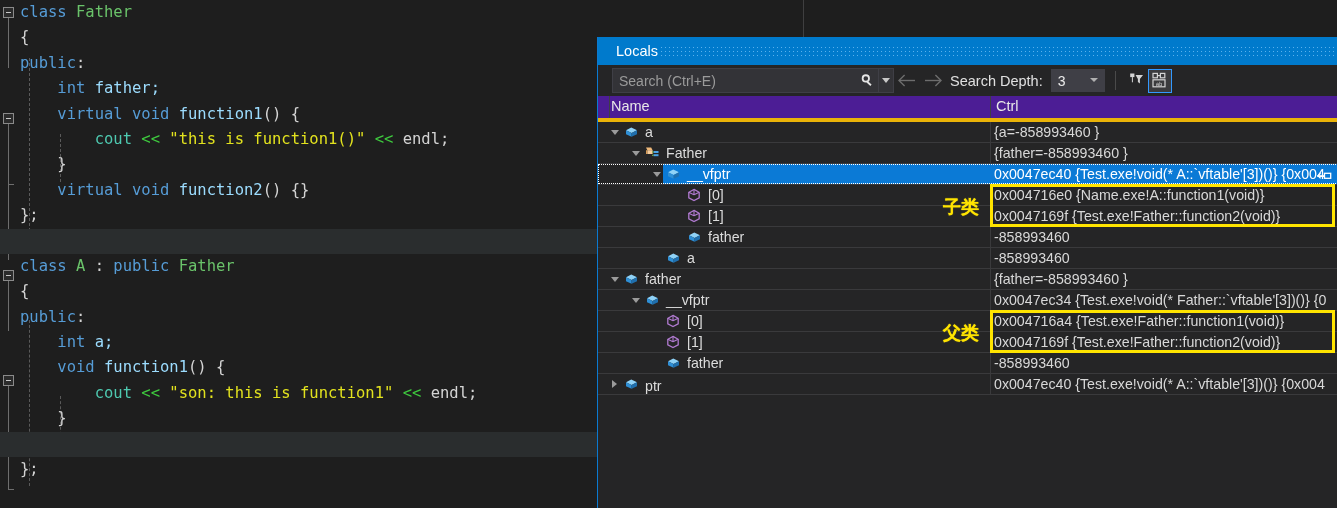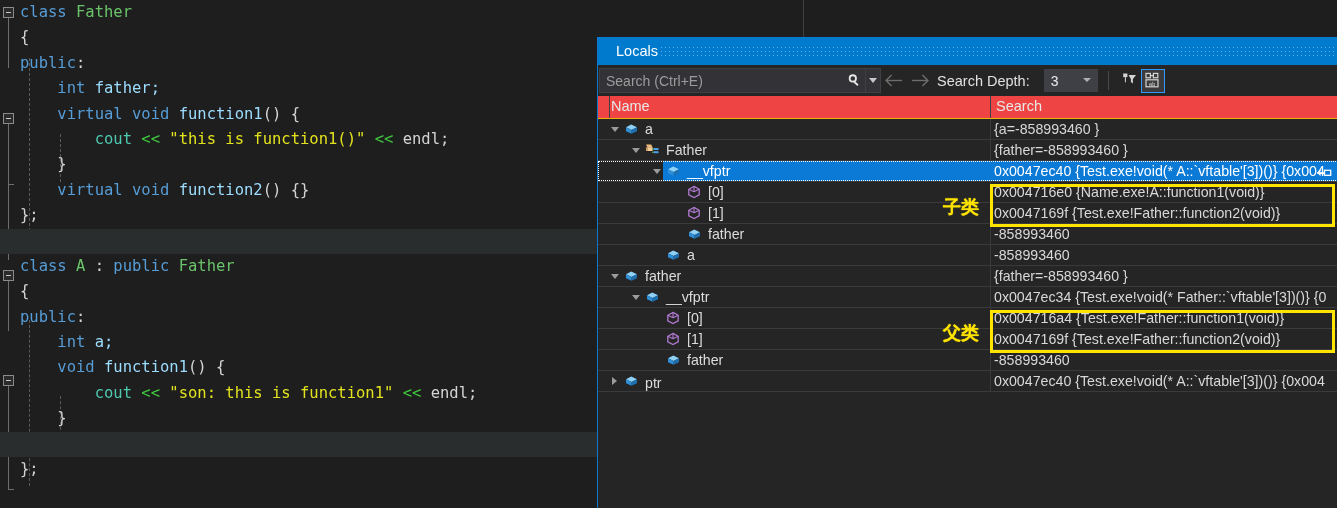--- a/index.html
+++ b/index.html
@@ -76,61 +76,61 @@
       radial-gradient(circle 0.9px at 1.5px 1.5px,#5fb4ef 99%,transparent 100%);
     background-size:4px 4px;
     opacity:.95;
   }
 
   .toolbar{
     position:relative;height:31px;background:#252526;
     display:flex;align-items:center;
   }
   .searchbox{
-    position:relative;width:282px;height:25px;margin-left:1px;
+    position:relative;width:282px;height:25px;margin-left:14px;
     background:#333337;border:1px solid #3f3f46;box-sizing:border-box;
     display:flex;
   }
   .searchbox input{
     flex:1;background:transparent;border:0;outline:none;
     color:#c8c8c8;font-size:14px;padding-left:6px;
     font-family:"Liberation Sans", sans-serif;
   }
   .searchbox input::placeholder{color:#9b9b9b;opacity:1;}
   .search-icon{width:22px;height:23px;display:flex;align-items:center;justify-content:center;}
   .search-caret{
     width:14px;height:23px;display:flex;align-items:center;justify-content:center;
     border-left:1px solid #3f3f46;
   }
   .navarrow{
     width:26px;height:25px;display:flex;align-items:center;justify-content:center;
     color:#6d6d6d;font-size:19px;
   }
   .depthlabel{
-    color:#e0e0e0;font-size:14.5px;margin-left:4px;margin-right:14px;white-space:nowrap;
+    color:#e0e0e0;font-size:14.5px;margin-left:4px;margin-right:8px;white-space:nowrap;
   }
   .depthsel{
     position:relative;width:54px;height:23px;background:#3f3f46;
     display:flex;align-items:center;color:#eaeaea;font-size:14px;
   }
   .depthsel .v{padding-left:7px;}
   .depthsel .c{position:absolute;right:7px;top:9px;
     width:0;height:0;border-left:4px solid transparent;border-right:4px solid transparent;
     border-top:4px solid #b0b0b0;}
   .tbsep{width:1px;height:19px;background:#4a4a4a;margin:0 8px 0 10px;}
   .tbbtn{
     width:24px;height:24px;display:flex;align-items:center;justify-content:center;
     box-sizing:border-box;
   }
   .tbbtn.active{border:1px solid #3399ff;background:#3b3b3d;}
 
   
   .colhdr{
-    position:relative;height:22px;background:#ef4444;
-    border-bottom:1px solid #eab308;
+    position:relative;height:22px;background:#4c1d95;
+    border-bottom:4px solid #eab308;
     color:#e8e8e8;font-size:14.5px;
   }
   .colhdr .c1{position:absolute;left:13px;top:2px;}
   .colhdr .c2{position:absolute;left:398px;top:2px;}
   .colhdr .split{position:absolute;left:11px;top:0;width:1px;height:22px;background:#3f3f46;}
   .colhdr .split2{position:absolute;left:392px;top:0;width:1px;height:22px;background:#3f3f46;}
 
   
   .tree{position:relative;background:#252526;}
   .row{
@@ -272,21 +272,21 @@
           <rect x="2" y="7.8" width="12" height="7" fill="none" stroke="#d4d4d4" stroke-width="1.2"></rect>
           <text x="8" y="13.5" font-size="5.6" fill="#d4d4d4" text-anchor="middle" font-family="DejaVu Sans Mono, monospace">ab</text>
         </svg>
       </div>
     </div>
 
     <div class="colhdr">
       <span class="split"></span>
       <span class="c1">Name</span>
       <span class="split2"></span>
-      <span class="c2">Search</span>
+      <span class="c2">Ctrl</span>
     </div>
 
     <div class="tree" id="tree-body">
         <div class="row">
           <div class="namecell" style="padding-left: 10px;">
             <span class="expander">
               <span class="tri-down"></span>
             </span>
             <span class="ico">
               <svg width="15" height="13" viewBox="0 0 15 13">

